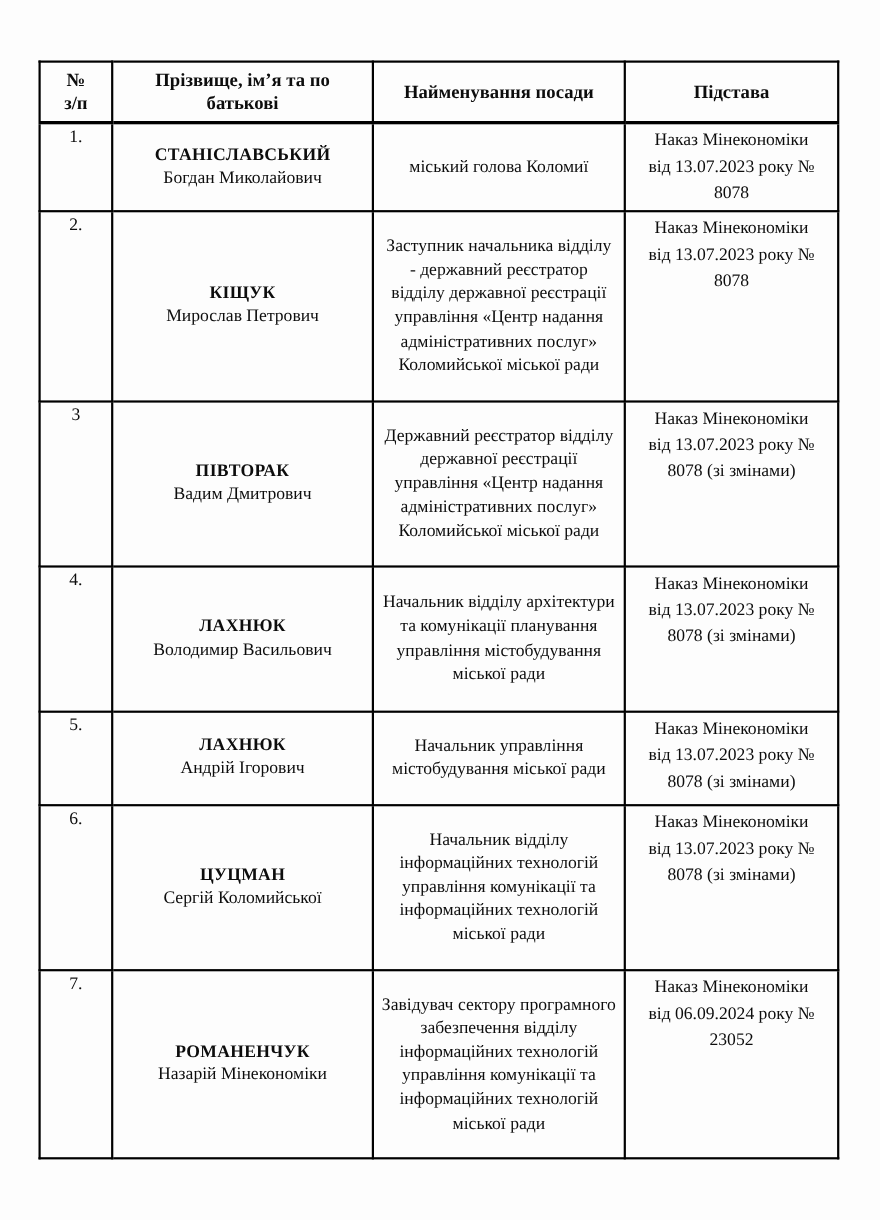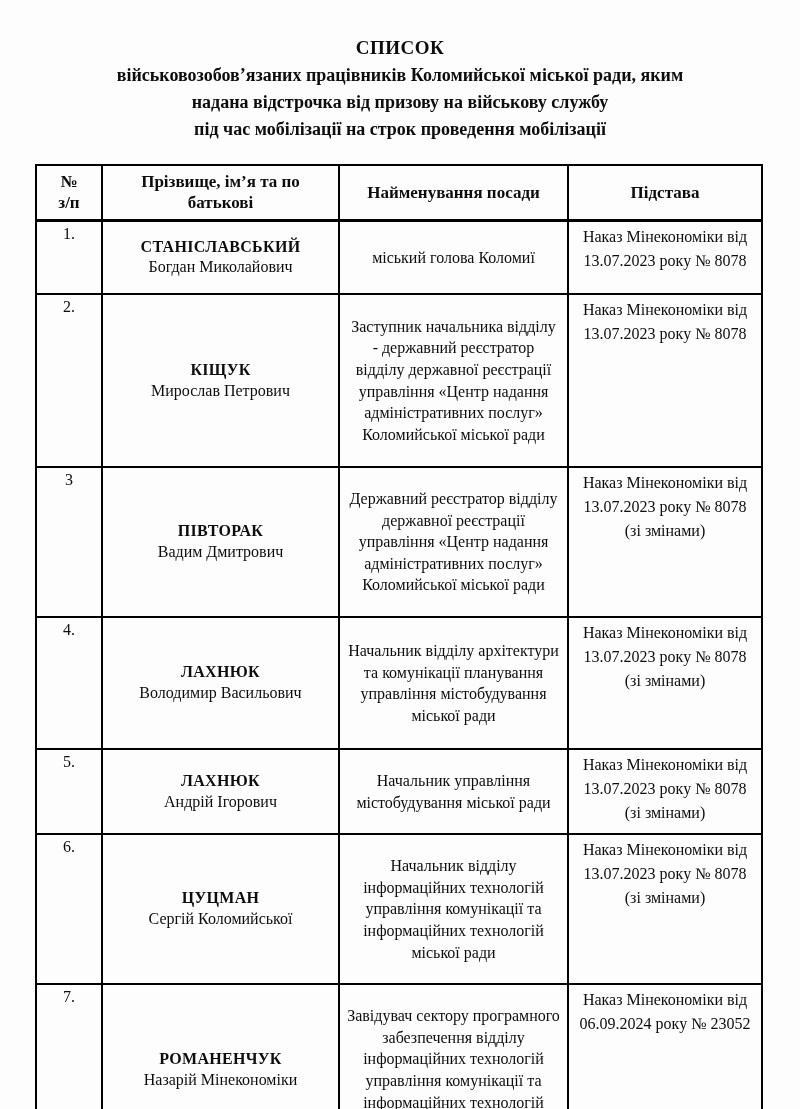--- a/index.html
+++ b/index.html
@@ -79,42 +79,36 @@
     vertical-align: middle;
     font-size: 16px;
     line-height: 1.35;
     padding: 20px 7px;
   }
   .c-basis {
     text-align: center;
     vertical-align: top;
     font-size: 16px;
     line-height: 1.5;
-    padding: 3px 5px;
+    padding: 3px 17px;
   }
   tr.h-head { height: 55px; }
   tr.h-r0 { height: 60px; }
   tr.h-r1 { height: 173px; }
   tr.h-r2 { height: 150px; }
   tr.h-r3 { height: 132px; }
   tr.h-r4 { height: 85px; }
   tr.h-r5 { height: 111px; }
   tr.h-r6 { height: 152px; }
 </style>
 </head>
 <body>
 
 <div class="page">
 
-  <div class="title-block">
-    <div class="title-main">СПИСОК</div>
-    <div class="title-line">військовозобов’язаних працівників Коломийської міської ради, яким</div>
-    <div class="title-line">надана відстрочка від призову на військову службу</div>
-    <div class="title-line">під час мобілізації на строк проведення мобілізації</div>
-  </div>
 
   <table class="doc-table">
     <colgroup>
       <col class="col-num">
       <col class="col-name">
       <col class="col-pos">
       <col class="col-basis">
     </colgroup>
     <thead>
       <tr class="h-head">

